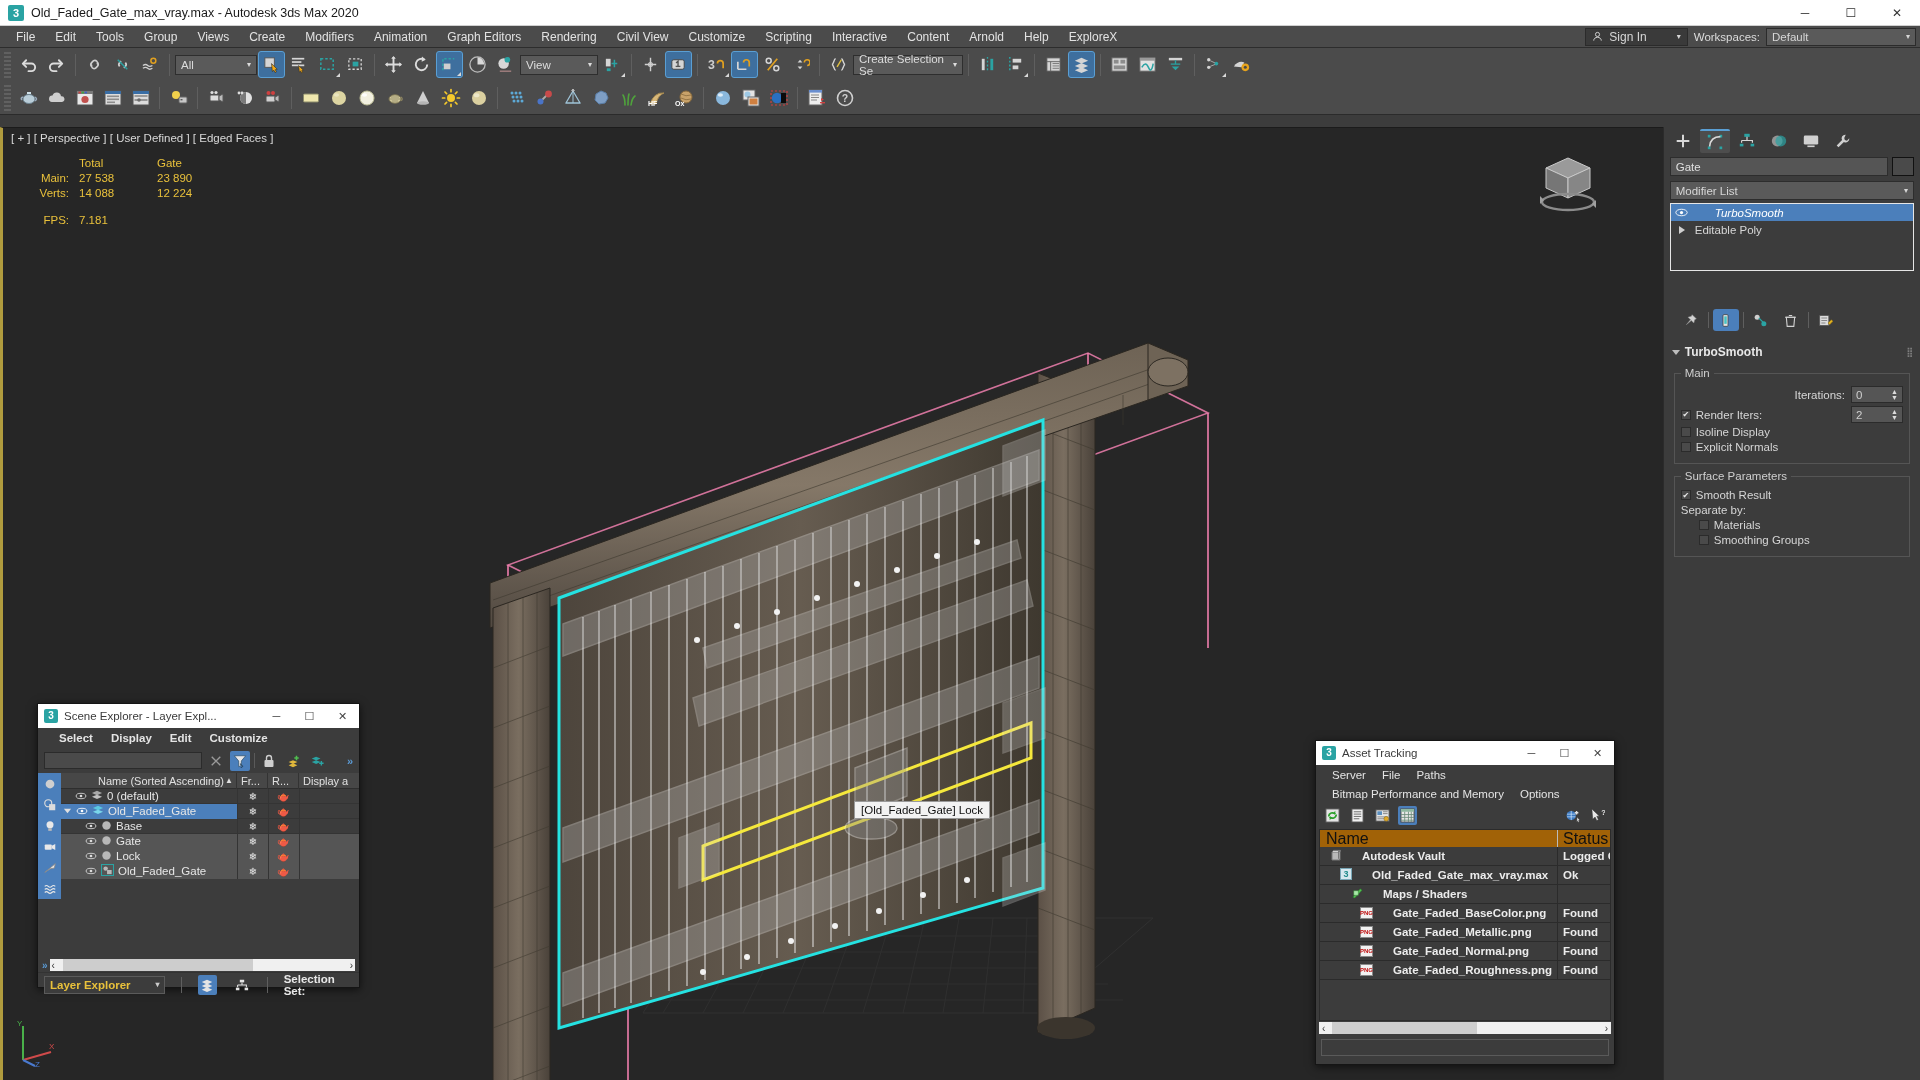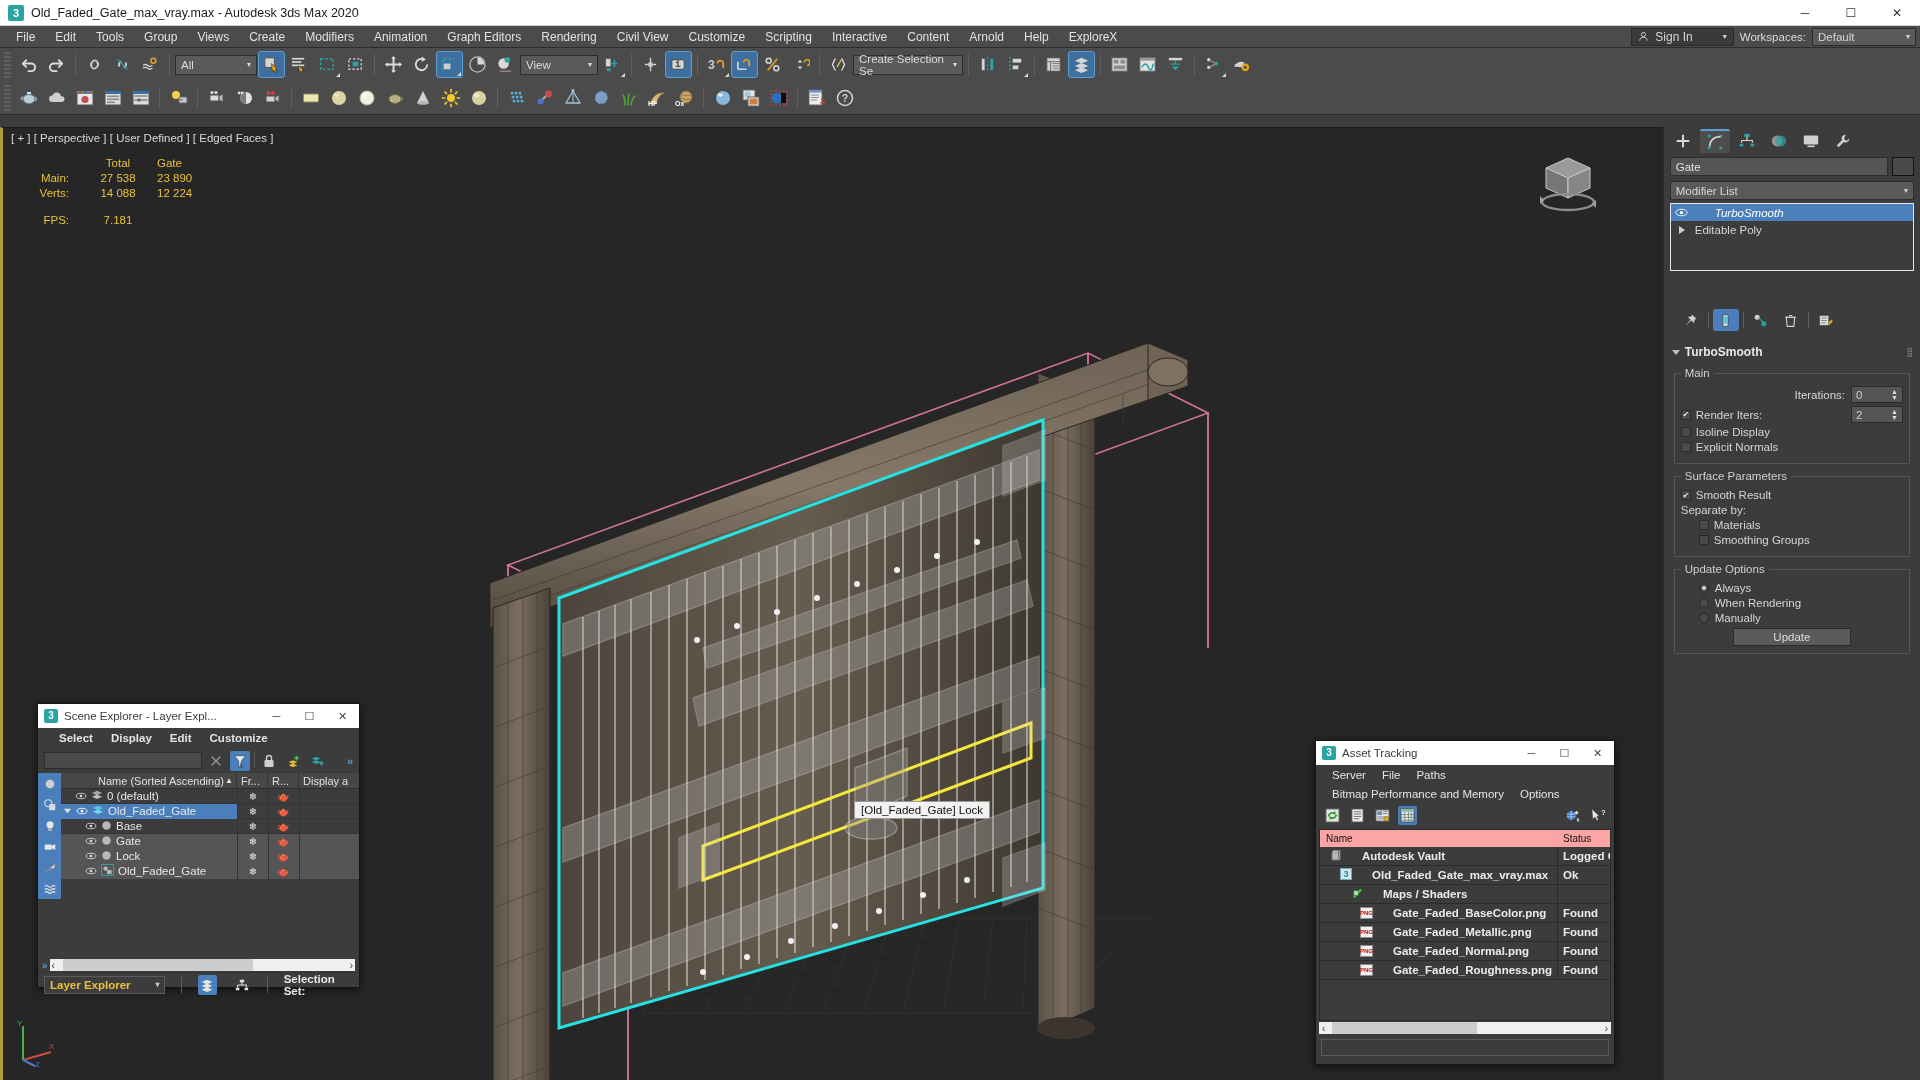--- a/index.html
+++ b/index.html
@@ -20,21 +20,21 @@
 
   
   #menubar { height:22px; background:#4b4b4b; display:flex; align-items:center;
              padding-left:6px; border-bottom:1px solid #2d2d2d; position:relative; }
   #menubar .mi { padding:2px 10px; font-size:12px; color:#e2e2e2; white-space:nowrap; }
   .menuright { margin-left:auto; display:flex; align-items:center; gap:0px; padding-right:4px; }
   .signin { display:flex; align-items:center; gap:6px; background:#3a3a3a;
             border:1px solid #2b2b2b; padding:1px 6px; height:18px; }
   .signin .caret { font-size:8px; margin-left:24px; }
   .wslabel { font-size:11.5px; padding:0 6px; color:#dcdcdc; }
-  .wsdrop { background:#5a5a5a; border:1px solid #2b2b2b; height:18px; width:104px;
+  .wsdrop { background:#5a5a5a; border:1px solid #2b2b2b; height:18px; width:150px;
             display:flex; align-items:center; padding:0 5px; font-size:11.5px; }
   .wsdrop .caret { margin-left:auto; font-size:8px; }
 
   
   #toolbars { background:#4b4b4b; border-bottom:1px solid #2b2b2b; }
   .trow { height:33px; display:flex; align-items:center; padding-left:4px; gap:1px; }
   .tbtn { width:27px; height:27px; display:flex; align-items:center; justify-content:center;
           border-radius:3px; position:relative; }
   .tbtn.active { background:#3e6f9e; border:1px solid #5a9fd4; }
   .tbtn svg { display:block; }
@@ -55,21 +55,21 @@
   
   #viewport { position:relative; width:1836px; height:953px; background:#262626;
               border-left:3px solid #b09b3e; border-top:1px solid #1b1b1b;
               overflow:hidden; }
   #vp-label { position:absolute; top:4px; left:8px; color:#d8d8d8; font-size:11.5px; }
   #vp-stats { position:absolute; top:28px; left:14px; color:#e9c13b; font-size:11.5px;
               line-height:15px; }
   #vp-stats table { border-collapse:collapse; color:#e9c13b; font-size:11.5px; }
   #vp-stats td { padding:0 0 0 0; }
   #vp-stats td.lbl { text-align:right; padding-right:10px; width:62px;}
-  #vp-stats td.c1 { width:78px;text-align:center; }
+  #vp-stats td.c1 { width:78px; }
   #gizmo { position:absolute; top:22px; right:55px; width:80px; height:72px; }
   #axis-tripod { position:absolute; left:8px; bottom:12px; width:52px; height:52px; }
   #tooltip-lock { position:absolute; left:851px; top:673px; background:#f2f2f2;
      color:#111; font-size:11.5px; padding:2px 6px; border:1px solid #999;
      white-space:nowrap; }
 
   
   #cmdpanel { width:284px; height:953px; background:#3c3c3c;
               border-left:1px solid #2b2b2b; }
   .cp-tabs { display:flex; height:28px; align-items:center; padding:2px 4px; gap:2px;
@@ -175,22 +175,22 @@
   #asset-tracking { position:absolute; left:1315px; top:740px; width:300px; height:325px;
       background:#3c3c3c; border:1px solid #151515; box-shadow:0 2px 8px rgba(0,0,0,.6);}
   .at-menu { height:19px; display:flex; align-items:center; padding-left:8px;
       font-size:11.5px; color:#e4e4e4;}
   .at-menu span { padding:1px 8px;}
   .at-toolbar { height:24px; display:flex; align-items:center; gap:6px; padding:0 7px;
       background:#3c3c3c;}
   .at-ic { width:19px;height:19px;display:flex;align-items:center;justify-content:center;}
   .at-ic.on { background:#4b7fbb; border-radius:2px;}
   .at-grid { margin:2px 3px 0 3px; border:1px solid #2b2b2b; background:#3c3c3c;}
-  .at-hdr { height:17px; background:#fca5a5; color:#111; display:flex; align-items:center;
-      font-size:10px;}
+  .at-hdr { height:17px; background:#a16207; color:#111; display:flex; align-items:center;
+      font-size:16px;}
   .at-hdr .c1 { flex:1; padding-left:6px; border-right:1px solid #bbb; height:17px;
       line-height:17px;}
   .at-hdr .c2 { width:52px; padding-left:5px;}
   .at-row { height:19px; display:flex; align-items:center; font-size:11.5px;
       color:#ececec; border-bottom:1px solid #2b2b2b; background:#3c3c3c;}
   .at-row .c1 { flex:1; display:flex; align-items:center; gap:20px; height:19px;
       border-right:1px solid #2b2b2b; overflow:hidden; white-space:nowrap;}
   .at-row .c2 { width:52px; padding-left:5px; font-weight:bold; overflow:hidden;
       white-space:nowrap;}
   .at-row .c1 .txt { font-weight:bold; }
@@ -1121,36 +1121,20 @@
         <div class="frow indent">
           <span class="chk"></span>
           <span>Materials</span>
         </div>
         <div class="frow indent">
           <span class="chk"></span>
           <span>Smoothing Groups</span>
         </div>
       </fieldset>
 
-      <fieldset class="grp">
-        <legend>Update Options</legend>
-        <div class="frow indent">
-          <span class="rad on"></span>
-          <span>Always</span>
-        </div>
-        <div class="frow indent">
-          <span class="rad"></span>
-          <span>When Rendering</span>
-        </div>
-        <div class="frow indent">
-          <span class="rad"></span>
-          <span>Manually</span>
-        </div>
-        <div class="updbtn">Update</div>
-      </fieldset>
     </div>
   </div>
 </div>
 
 <div id="scene-explorer">
   <div class="flt-title">
     <div class="ic">3</div>
     <div class="t">Scene Explorer - Layer Expl...</div>
     <div class="btns">
       <div class="b">─</div>

